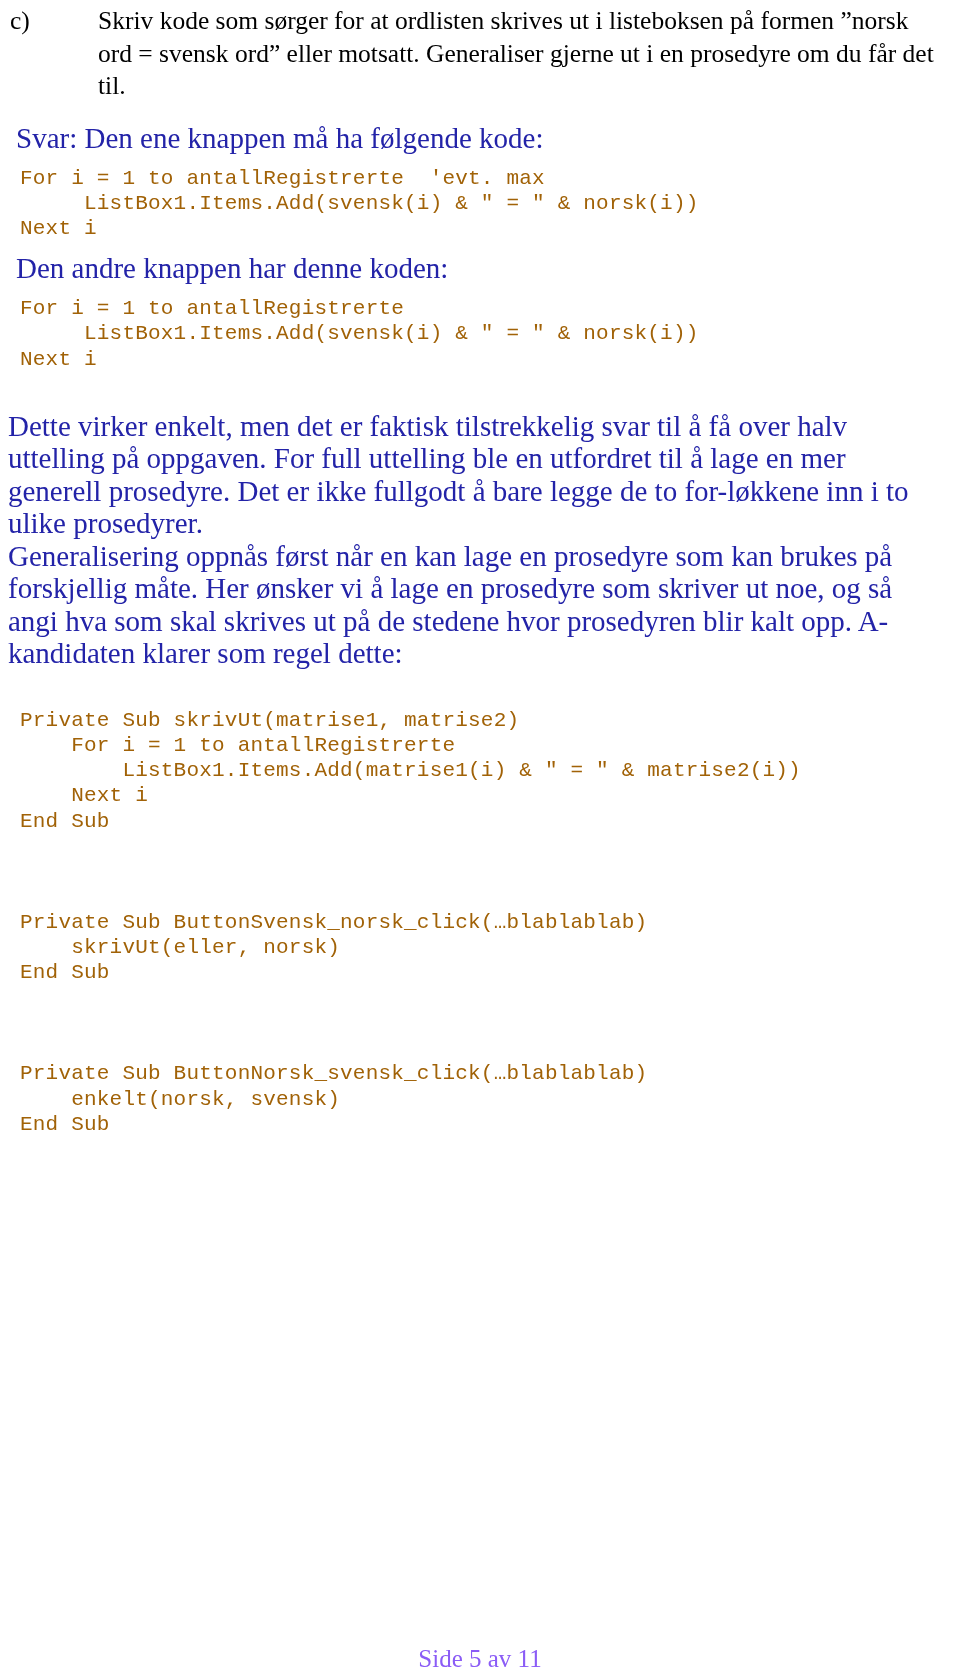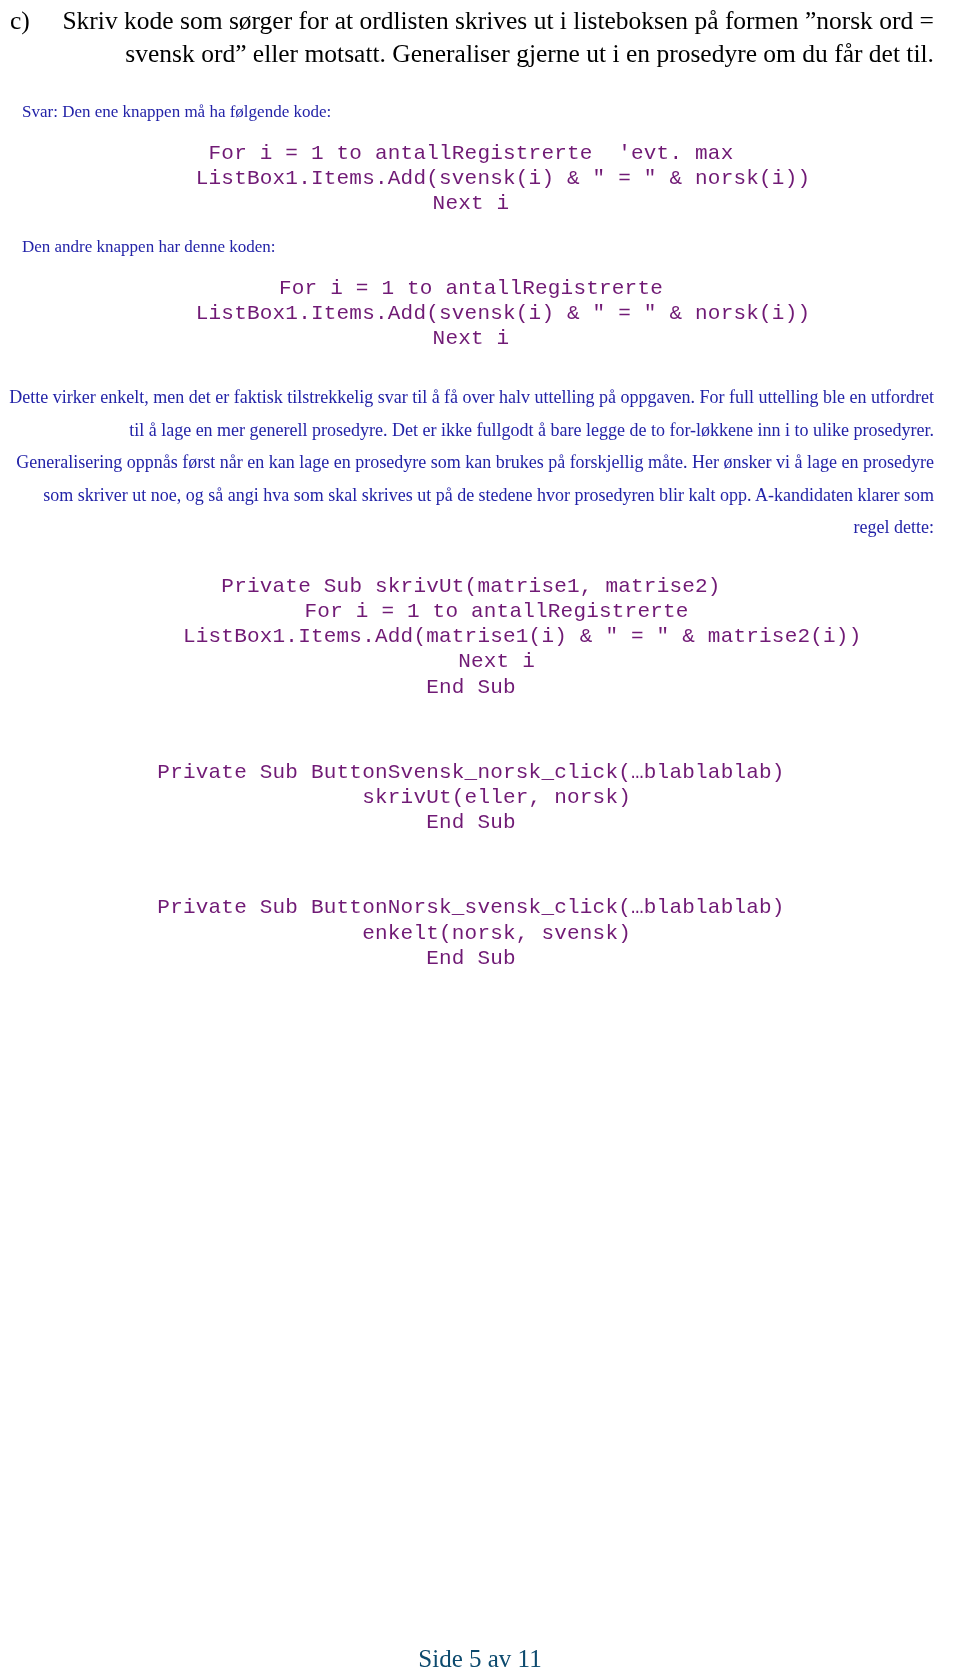--- a/index.html
+++ b/index.html
@@ -40,71 +40,71 @@
     margin: 5px 0 0 0;
     padding-left: 6px;
   }
   .qitem-marker {
     flex: 0 0 auto;
     width: 48px;
     text-align: left;
   }
   .qitem-text {
     flex: 1 1 auto;
-    text-align: right;
+    text-align: left;
+    margin-left: 40px;
   }
 
   
   .prose {
     color: #2323a8;
     font-family: "Liberation Serif", "DejaVu Serif", serif;
-    font-size: 18px;
+    font-size: 29px;
     line-height: 32.5px;
     margin: 0;
     padding-left: 4px;
-    text-align: right;
+    text-align: left;
   }
   .prose-block {
     margin: 0;
   }
   .prose-lead {
     color: #2323a8;
     font-family: "Liberation Serif", "DejaVu Serif", serif;
-    font-size: 17px;
+    font-size: 29px;
     line-height: 31px;
-    margin: 14px;
+    margin: 8px;
     padding-left: 4px;
     font-weight: normal;
   }
 
   
   .code {
-    color: #701a75;
+    color: #a16207;
     font-family: "Liberation Mono", "DejaVu Sans Mono", monospace;
     font-size: 21px;
     line-height: 25.2px;
     white-space: pre;
-    margin: 4px;
+    margin: 12px;
     padding-left: 4px;
     letter-spacing: 0.2px;
-    text-align: center;
   }
 
   .spacer-sm { height: 12px; }
   .spacer-md { height: 26px; }
   .spacer-lg { height: 40px; }
 
   
   .footer {
     position: absolute;
     left: 0;
     right: 0;
     bottom: 4px;
     text-align: center;
-    color: #0c4a6e;
+    color: #8b5cf6;
     font-family: "Liberation Serif", "DejaVu Serif", serif;
     font-size: 25px;
     line-height: 30px;
   }
 </style>
 </head>
 <body>
 
 <div class="page">
   <div class="content">

